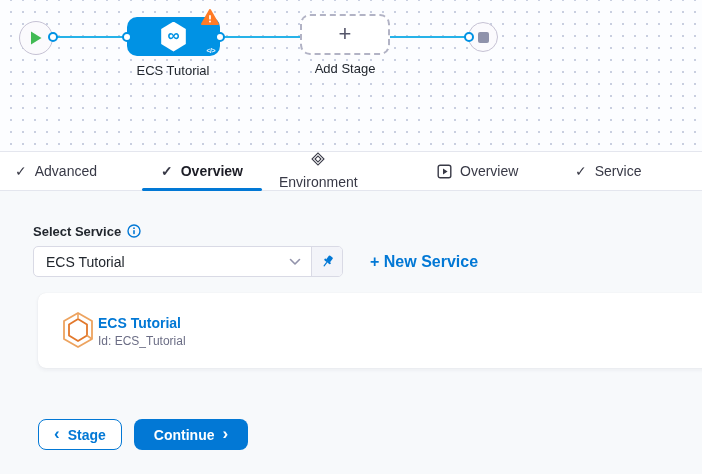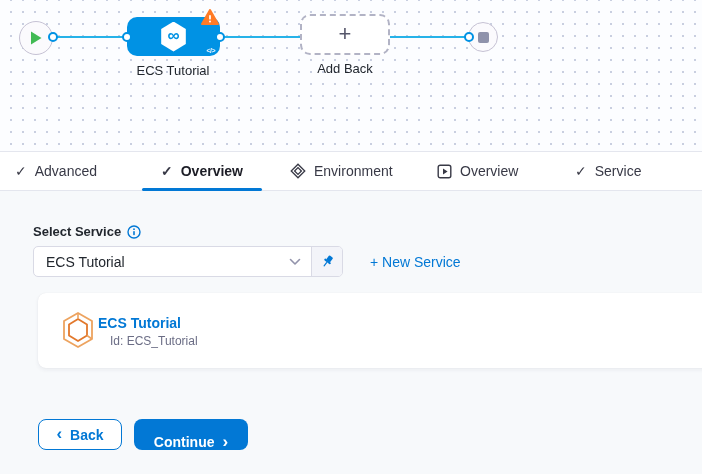--- a/index.html
+++ b/index.html
@@ -64,77 +64,77 @@
     position:absolute; left:0; top:151px; width:702px; height:40px;
     background:#fff; border-top:1px solid #e4e6ee; border-bottom:1px solid #e4e6ee;
   }
   .tab {
     position:absolute; top:0; height:38px; display:flex; align-items:center; gap:8px;
     font-size:14px; color:#383946; cursor:pointer; white-space:nowrap;
   }
   .tab .tick { font-size:14px; color:#383946; }
   .tab-overview    { left:15px; }
   .tab-service     { left:142px; width:120px; justify-content:center; font-weight:bold; color:#1c1d26; }
-  .tab-environment { left:290px; }
+  .tab-environment { left:279px;flex-direction:column; }
   .tab-execution   { left:437px; }
   .tab-advanced    { left:575px; }
   .tab-underline {
     position:absolute; left:142px; top:36px; width:120px; height:3px;
     background:#0278d5; border-radius:2px;
   }
 
   
   .field-label {
     position:absolute; left:33px; top:224px; font-size:13px; font-weight:bold;
-    color:#22272e; display:flex; align-items:flex-end; gap:6px;
+    color:#22272e; display:flex; align-items:flex-start; gap:6px;
   }
   .select-control {
     position:absolute; left:33px; top:246px; width:310px; height:31px;
     background:#fff; border:1px solid #d9dae5; border-radius:5px;
     display:flex; align-items:stretch; overflow:hidden;
   }
   .select-value {
     flex:1; display:flex; align-items:center; padding:0 10px 0 12px;
     font-size:14px; color:#22272e; cursor:text;
   }
   .select-chevron { display:flex; align-items:center; padding-right:10px; cursor:pointer; }
   .pin-btn {
     width:31px; background:#f3f4f9; border-left:1px solid #d9dae5;
     display:flex; align-items:center; justify-content:center; cursor:pointer;
   }
   .new-service {
     position:absolute; left:370px; top:246px; height:31px;
     display:flex; align-items:center;
-    font-size:14px; font-weight:normal; color:#0278d5; cursor:pointer;
+    font-size:16px; font-weight:bold; color:#0278d5; cursor:pointer;
   }
 
   .service-card {
     position:absolute; left:38px; top:293px; width:680px; height:75px;
     background:#fff; border-radius:8px;
     box-shadow:0 2px 4px rgba(40,41,61,0.06), 0 0 1px rgba(40,41,61,0.10);
   }
   .service-card .svc-icon { position:absolute; left:21px; top:17px; }
   .svc-title {
     position:absolute; left:60px; top:22px;
     font-size:14px; font-weight:bold; color:#0278d5; cursor:pointer;
   }
-  .svc-id { position:absolute; left:72px; top:41px; font-size:12px; color:#6b6d85; }
+  .svc-id { position:absolute; left:60px; top:41px; font-size:12px; color:#6b6d85; }
 
   
   .btn {
     position:absolute; top:419px; height:31px; border-radius:8px;
     display:flex; align-items:center; justify-content:center; gap:8px;
     font-size:14px; font-weight:bold; cursor:pointer;
   }
   .btn .chev { font-size:17px; font-weight:bold; line-height:1; margin-top:-2px; }
   .btn-back {
     left:38px; width:84px; background:#fff;
     border:1.5px solid #0278d5; color:#0278d5;
   }
-  .btn-continue { left:134px; width:114px; background:#0278d5; border:none; color:#fff;align-items:flex-end; }
+  .btn-continue { left:134px; width:114px; background:#0278d5; border:none; color:#fff; }
 </style>
 </head>
 <body>
 
 <div class="canvas">
 
   <div class="edge" style="left:52px; width:76px;"></div>
   <div class="edge" style="left:219px; width:82px;"></div>
   <div class="edge" style="left:389px; width:81px;"></div>
 
@@ -156,21 +156,21 @@
       <circle cx="9" cy="12.6" r="1" fill="#fff"></circle>
     </svg>
     <span class="code-badge">&lt;/&gt;</span>
   </div>
   <div class="port" style="left:215px;"></div>
   <div class="node-label stage-label">ECS Tutorial</div>
 
   <div class="add-stage">
     <span>+</span>
   </div>
-  <div class="node-label addstage-label">Add Back</div>
+  <div class="node-label addstage-label">Add Stage</div>
 
   <div class="port" style="left:464px;"></div>
   <div class="term-node end-node">
     <div class="stop-square"></div>
   </div>
 </div>
 
 <div class="tabbar">
   <div class="tab tab-overview">
     <span class="tick">✓</span>
@@ -236,18 +236,18 @@
     <polygon points="19,9 28,14.5 28,25.5 19,31 10,25.5 10,14.5" fill="none" stroke="#e2782c" stroke-width="1.8" stroke-linejoin="round"></polygon>
     <line x1="19" y1="3" x2="19" y2="9" stroke="#eda35f" stroke-width="1.6"></line>
     <line x1="28" y1="25.5" x2="33" y2="29" stroke="#eda35f" stroke-width="1.6"></line>
   </svg>
   <div class="svc-title">ECS Tutorial</div>
   <div class="svc-id">Id: ECS_Tutorial</div>
 </div>
 
 <div class="btn btn-back">
   <span class="chev">‹</span>
-  <span>Back</span>
+  <span>Stage</span>
 </div>
 <div class="btn btn-continue">
   <span>Continue</span>
   <span class="chev">›</span>
 </div>
 
 </body></html>

